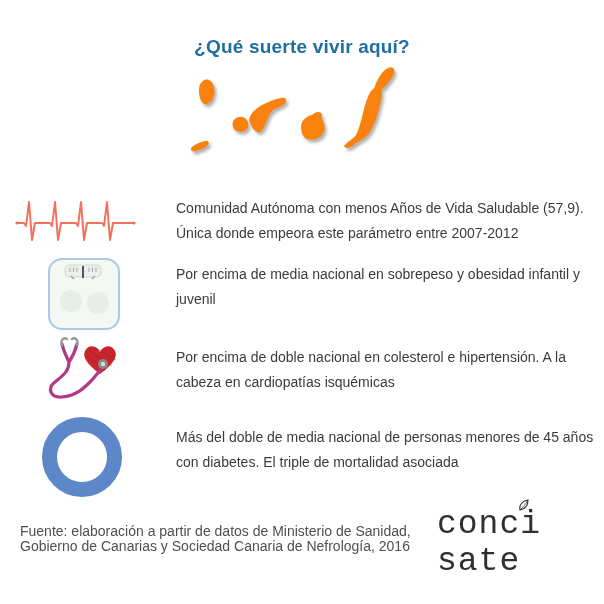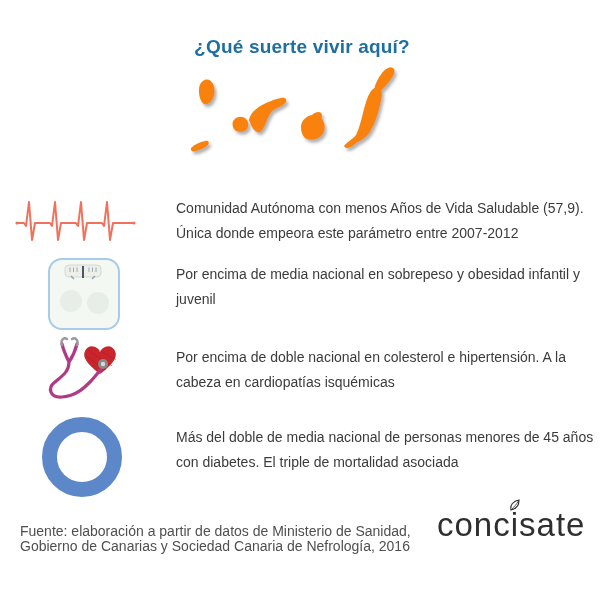--- a/index.html
+++ b/index.html
@@ -28,21 +28,21 @@
 
   .steth-wrap{position:absolute;left:32px;top:336px;width:105px;height:66px;}
 
   .ring{position:absolute;left:42px;top:417px;width:80px;height:80px;
         border:15px solid #5C87C8;border-radius:50%;box-sizing:border-box;}
 
   .footer-source{position:absolute;left:20px;top:524px;width:400px;
                  color:#4F4F4F;font-size:14px;line-height:15px;}
 
   .logo{position:absolute;left:437px;top:506px;color:#2F2F2F;
-        font-family:Liberation Sans, sans-serif;font-size:33px;letter-spacing:1px;}
+        font-family:Liberation Mono, monospace;font-size:33px;letter-spacing:1px;}
   .logo .i-wrap{position:relative;display:inline-block;}
   .logo .leaf{position:absolute;left:-2px;top:-7px;width:12px;height:13px;}
 </style>
 </head>
 <body>
 
 <div class="page">
 
   <div class="title">¿Qué suerte vivir aquí?</div>
 

